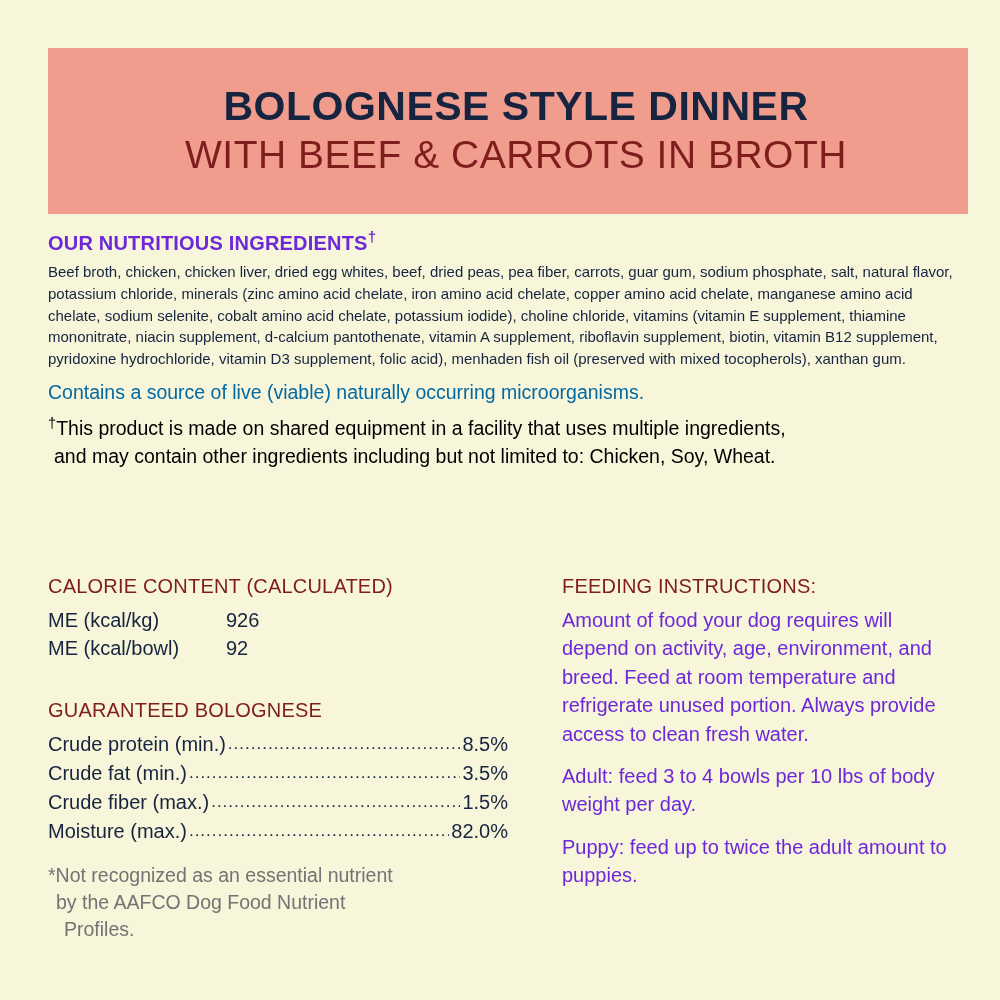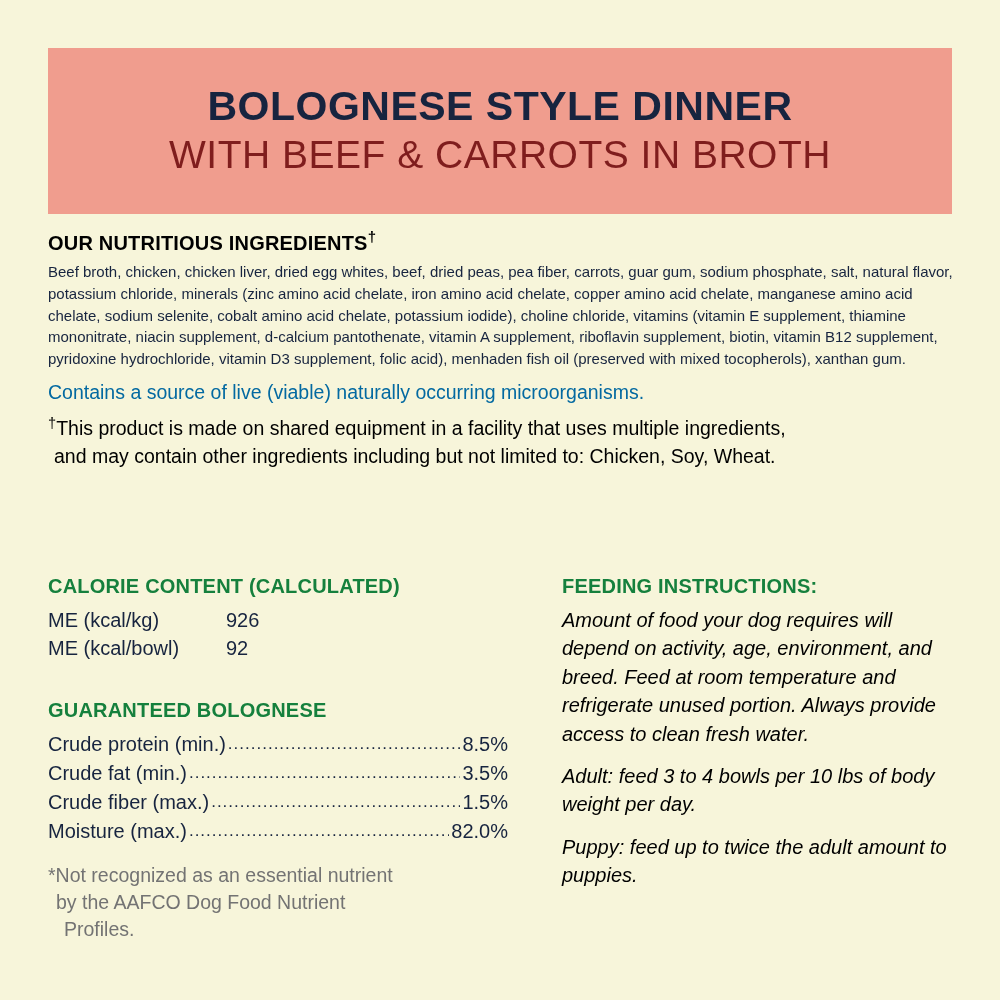--- a/index.html
+++ b/index.html
@@ -26,20 +26,21 @@
     position: absolute;
     left: 48px;
     top: 48px;
     width: 904px;
     height: 166px;
     background: #f09d8e;
     display: flex;
     flex-direction: column;
     align-items: center;
     justify-content: center;
+    padding-left: 16px;
   }
   .banner-title {
     font-size: 41px;
     font-weight: bold;
     letter-spacing: 0.5px;
     line-height: 1.05;
     text-transform: uppercase;
     text-align: center;
     color: #17243f;
   }
@@ -58,21 +59,21 @@
   .ingredients {
     position: absolute;
     left: 48px;
     top: 232px;
     width: 906px;
   }
   .section-heading {
     font-size: 20px;
     font-weight: bold;
     letter-spacing: 0.2px;
-    color: #000000;
+    color: #6d28d9;
     margin: 0 0 6px 0;
   }
   .ingredients-body {
     font-size: 15px;
     line-height: 1.45;
     color: #17243f;
     margin: 0;
   }
   .ingredients-contains {
     font-size: 19.5px;
@@ -106,23 +107,23 @@
   }
   .col-right {
     position: absolute;
     left: 562px;
     top: 575px;
     width: 392px;
   }
 
   .sub-heading {
     font-size: 20px;
-    font-weight: bold;
+    font-weight: normal;
     letter-spacing: 0.2px;
-    color: #15803d;
+    color: #7f1d1d;
     margin: 0 0 8px 0;
   }
 
   
   .calorie-rows {
     margin: 0 0 0 0;
   }
   .calorie-row {
     display: flex;
     font-size: 20px;
@@ -177,23 +178,22 @@
   }
   .ga-note .ind2 {
     display: block;
     padding-left: 16px;
   }
 
   
   .feeding-para {
     font-size: 20px;
     line-height: 1.42;
-    color: #000000;
+    color: #6d28d9;
     margin: 0 0 14px 0;
-    font-style: italic;
   }
   .feeding-para:last-child {
     margin-bottom: 0;
   }
 </style>
 </head>
 <body>
 
 <div class="page">
 

